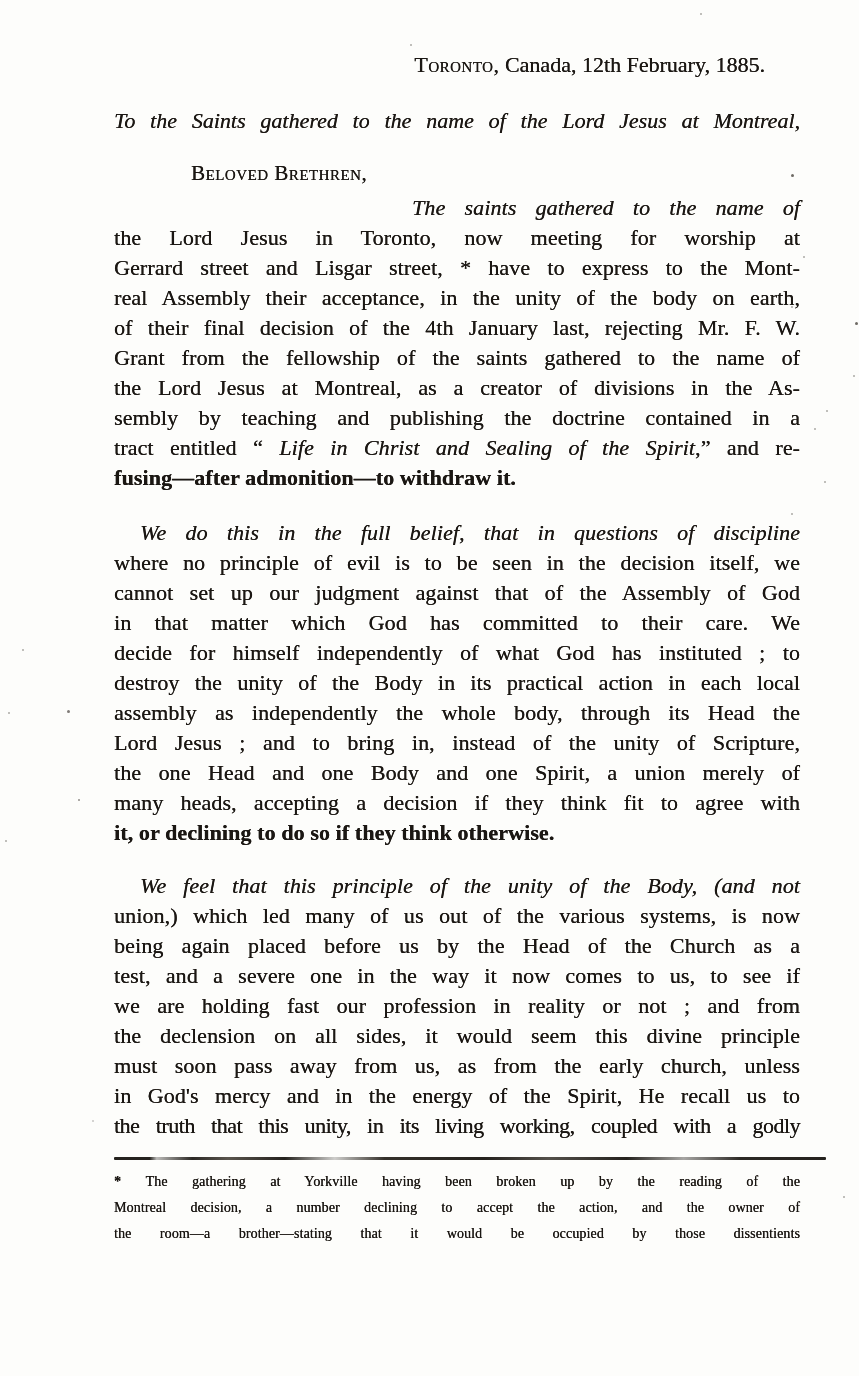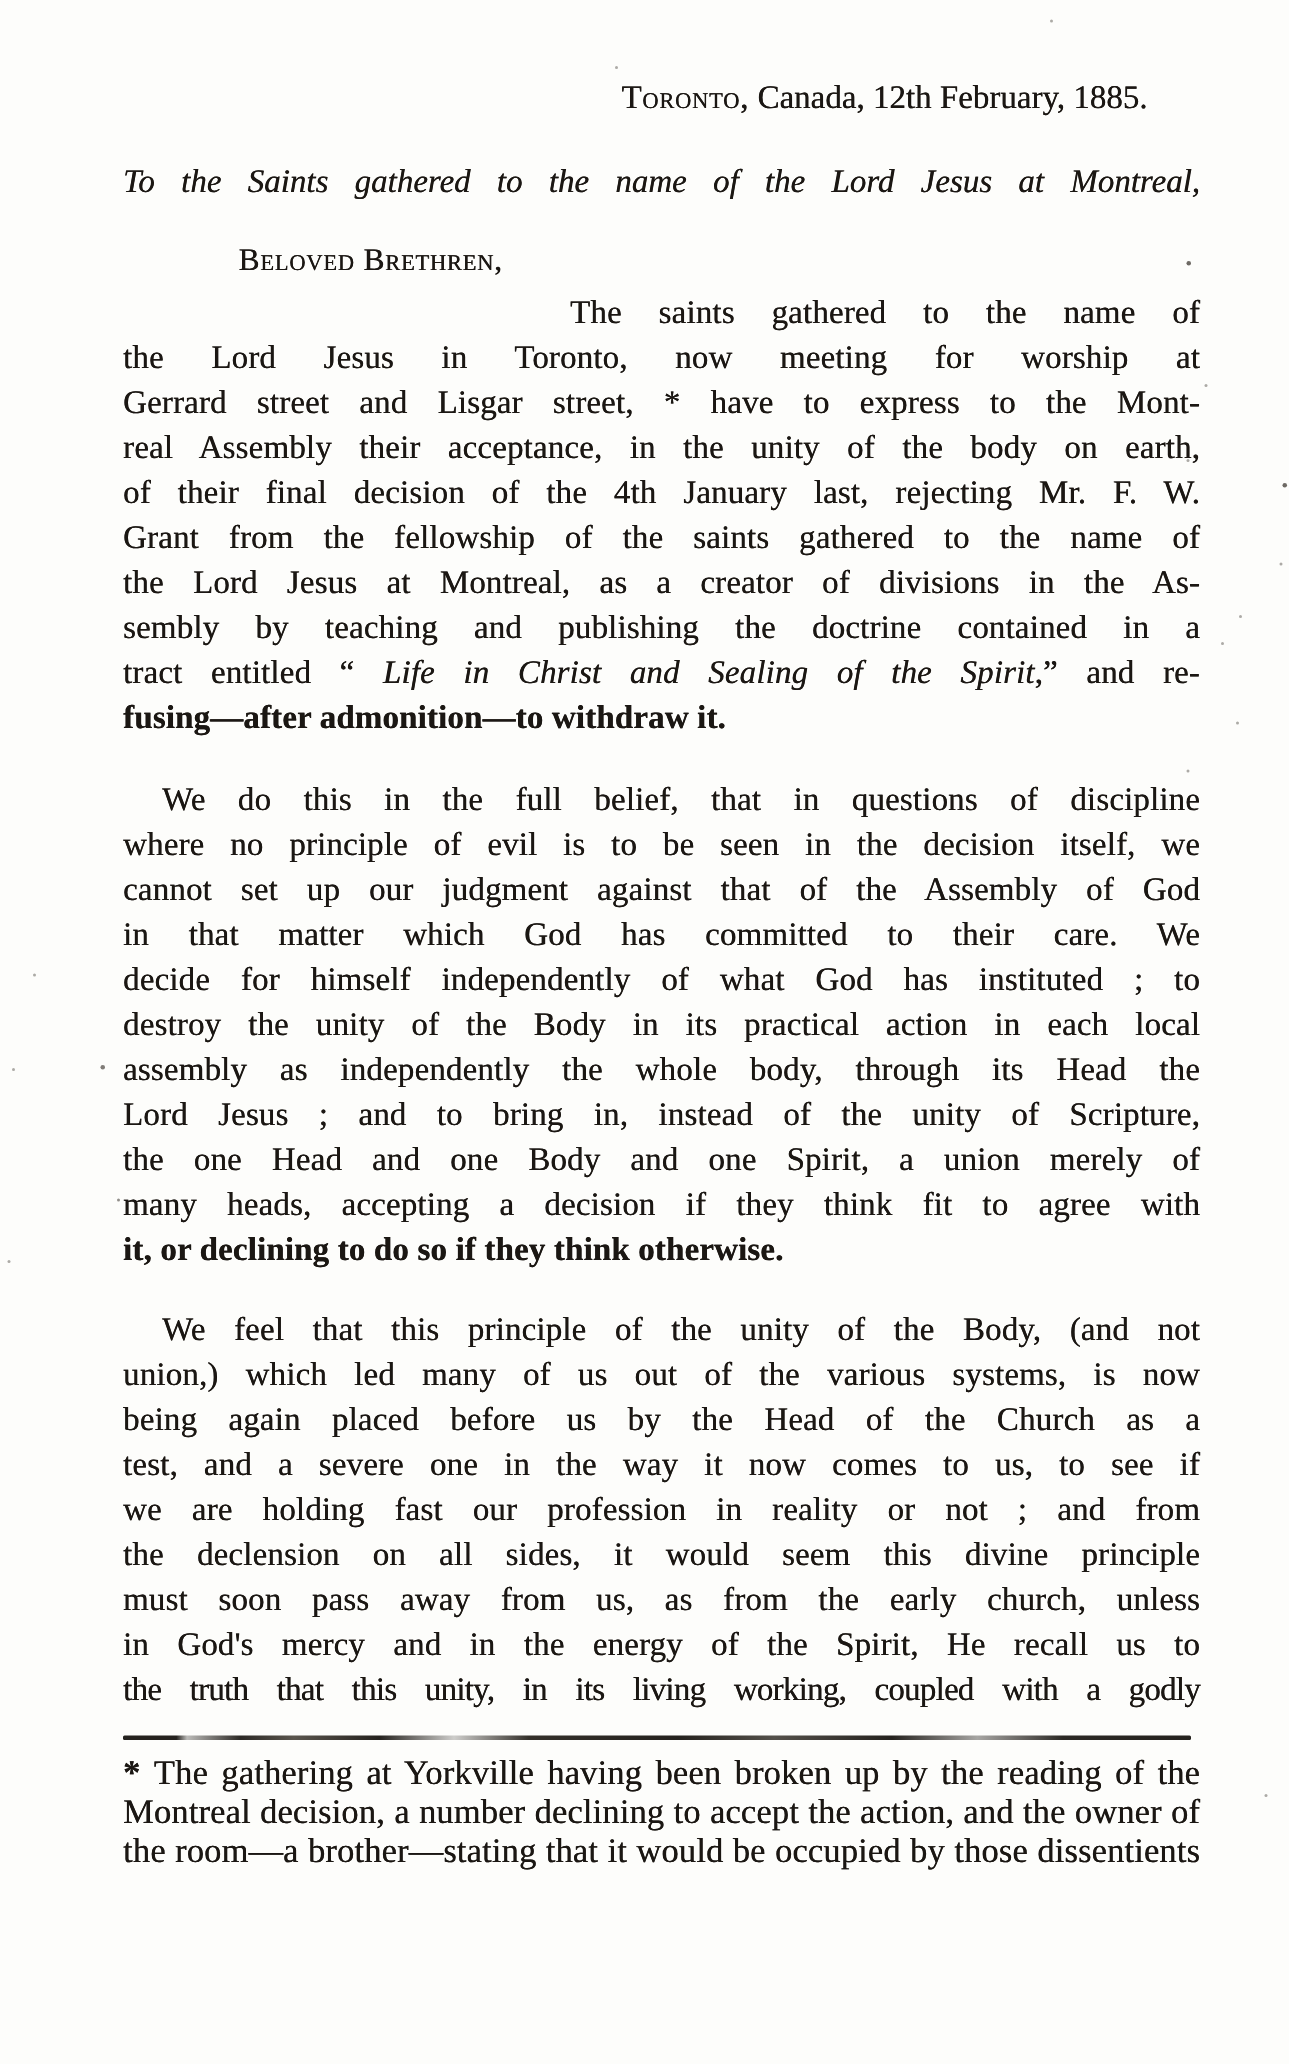--- a/index.html
+++ b/index.html
@@ -7,21 +7,21 @@
     width: 859px; height: 1376px;
     background: #fdfdfb;
     font-family: "Liberation Serif", "DejaVu Serif", serif;
     color: #1b1713;
     position: relative;
     overflow: hidden;
   }
   .sheet {
     position: relative;
     width: 859px; height: 1376px;
-    padding: 50px 59px 0 82px;
+    padding: 50px 59px 0 114px;
     box-sizing: border-box;
     text-shadow: 0.2px 0 0 currentColor;
   }
   .sc { font-variant: small-caps; letter-spacing: 0.5px; }
 
   .dateline {
     font-size: 22px; line-height: 30px;
     text-align: right;
     padding-right: 35px;
   }
@@ -42,39 +42,39 @@
   .paragraph { margin-top: 25px; }
   .body .paragraph:first-child { margin-top: 0; }
   .paragraph:nth-child(3) { margin-top: 23px; }
 
   .line {
     text-align: justify;
     text-align-last: justify;
     white-space: nowrap;
   }
   .line.last { text-align-last: left; font-weight: bold; }
-  .paragraph .line.first { padding-left: 26px; }
+  .paragraph .line.first { padding-left: 26px; font-style: italic; }
   .paragraph.opening .line.first { padding-left: 298px; }
   .line.tight { letter-spacing: -0.5px; word-spacing: -2px; }
   .line i { font-style: italic; }
   .line b { font-weight: bold; }
 
   .footnote-rule {
     margin-top: 16px;
     height: 3px; width: 712px;
     border-radius: 1px;
     background: linear-gradient(90deg,
       #25221e 0%, #25221e 5%, rgba(37,34,30,0.30) 6%, #2c2925 11%,
       #5a554d 16%, #25221e 24%, rgba(37,34,30,0.22) 31%, #34302a 38%,
       #25221e 52%, #54504a 61%, #25221e 72%, rgba(37,34,30,0.40) 80%,
       #2c2925 88%, #25221e 100%);
   }
   .footnote {
     margin-top: 9px;
-    font-size: 23px; line-height: 26px;
+    font-size: 14px; line-height: 26px;
     letter-spacing: 0.1px;
   }
 
   .specks span {
     position: absolute;
     width: 2px; height: 2px;
     background: #4a453e; opacity: 0.45;
     border-radius: 50%;
   }
   .specks .s1 { left:410px; top:44px; }

